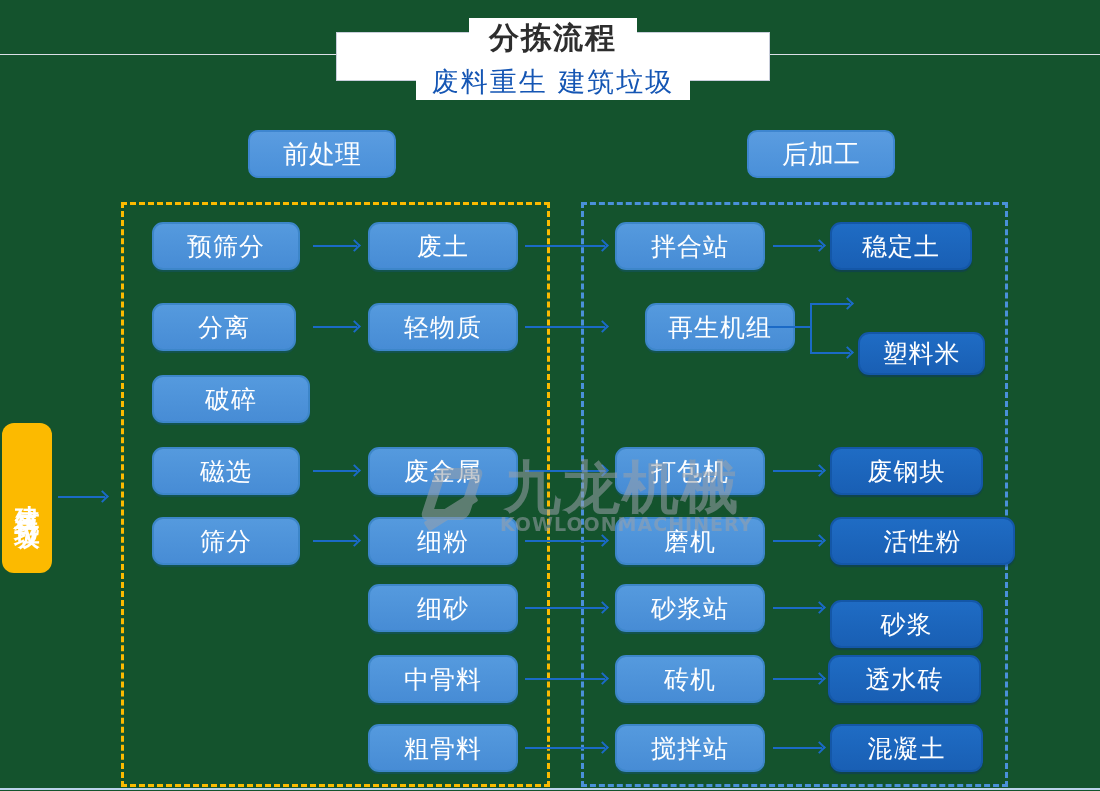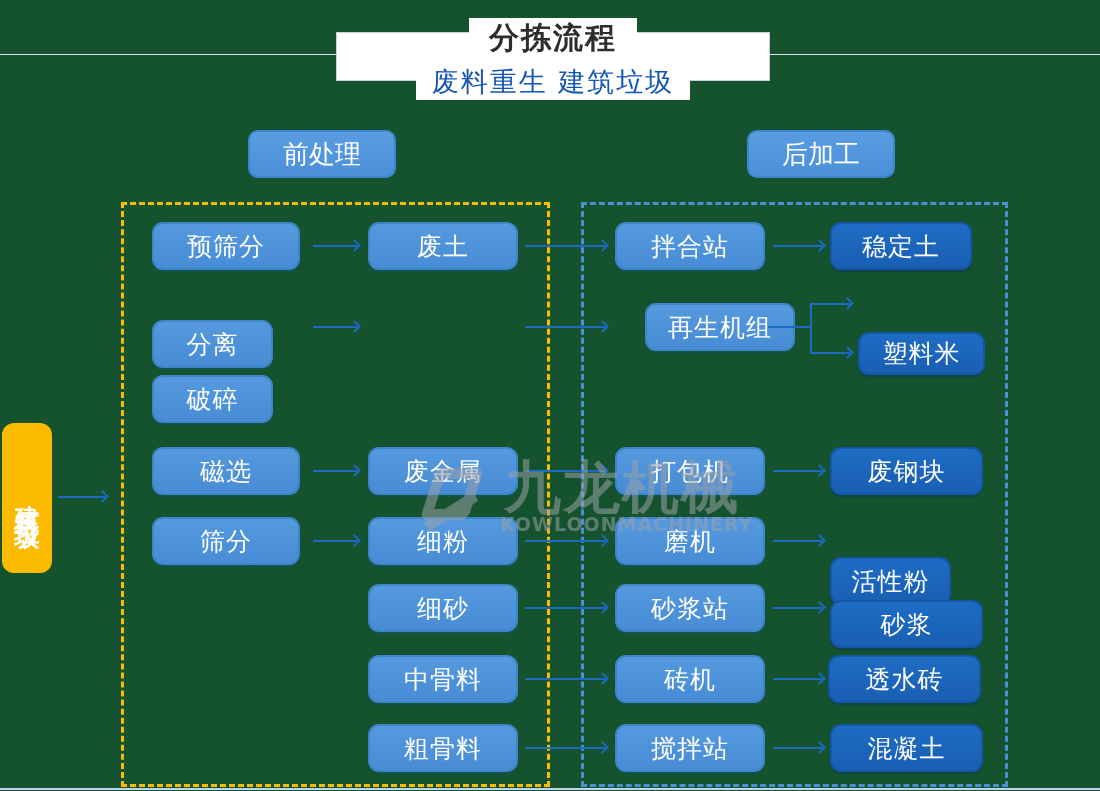--- a/index.html
+++ b/index.html
@@ -68,44 +68,45 @@
   <div class="section-btn" style="left:248px; top:130px;">前处理</div>
   <div class="section-btn" style="left:735px; top:130px;margin-left:12px;">后加工</div>
 
   <div class="zone pre"></div>
   <div class="zone post"></div>
 
   <div class="source">建筑垃圾</div>
   <div class="arrow" style="left:58px; top:496px; width:47px;"></div>
 
   <div class="node" style="left:152px; top:222px; width:148px;">预筛分</div>
-  <div class="node" style="left:152px; top:320px; width:121px;">分离</div>
-  <div class="node" style="left:152px; top:375px; width:121px;">破碎</div>
+  <div class="node" style="left:152px; top:303px; width:144px;">分离</div>
+  <div class="node" style="left:152px; top:375px; width:158px;">破碎</div>
   <div class="node" style="left:152px; top:447px; width:148px;">磁选</div>
   <div class="node" style="left:152px; top:517px; width:148px;">筛分</div>
 
   <div class="node" style="left:368px; top:222px; width:150px;">废土</div>
+  <div class="node" style="left:368px; top:303px; width:150px;">轻物质</div>
   <div class="node" style="left:368px; top:447px; width:150px;">废金属</div>
   <div class="node" style="left:368px; top:517px; width:150px;">细粉</div>
   <div class="node" style="left:368px; top:584px; width:150px;">细砂</div>
   <div class="node" style="left:368px; top:655px; width:150px;">中骨料</div>
   <div class="node" style="left:368px; top:724px; width:150px;">粗骨料</div>
 
   <div class="node" style="left:615px; top:222px; width:150px;">拌合站</div>
   <div class="node" style="left:645px; top:303px; width:150px;">再生机组</div>
   <div class="node" style="left:615px; top:447px; width:150px;">打包机</div>
   <div class="node" style="left:615px; top:517px; width:150px;">磨机</div>
   <div class="node" style="left:615px; top:584px; width:150px;">砂浆站</div>
   <div class="node" style="left:615px; top:655px; width:150px;">砖机</div>
   <div class="node" style="left:615px; top:724px; width:150px;">搅拌站</div>
 
   <div class="node dark" style="left:830px; top:222px; width:142px;">稳定土</div>
   <div class="node dark small" style="left:858px; top:332px; width:127px;">塑料米</div>
   <div class="node dark" style="left:830px; top:447px; width:153px;">废钢块</div>
-  <div class="node dark" style="left:830px; top:517px; width:121px;margin-top:40px;">活性粉</div>
+  <div class="node dark" style="left:830px; top:517px; width:185px;">活性粉</div>
   <div class="node dark" style="left:830px; top:584px; width:153px;margin-top:16px;">砂浆</div>
   <div class="node dark" style="left:828px; top:655px; width:153px;">透水砖</div>
   <div class="node dark" style="left:830px; top:724px; width:153px;">混凝土</div>
 
   <div class="arrow" style="left:313px; top:245px; width:44px;"></div>
   <div class="arrow" style="left:313px; top:326px; width:44px;"></div>
   <div class="arrow" style="left:313px; top:470px; width:44px;"></div>
   <div class="arrow" style="left:313px; top:540px; width:44px;"></div>
 
   <div class="arrow" style="left:525px; top:245px; width:80px;"></div>

